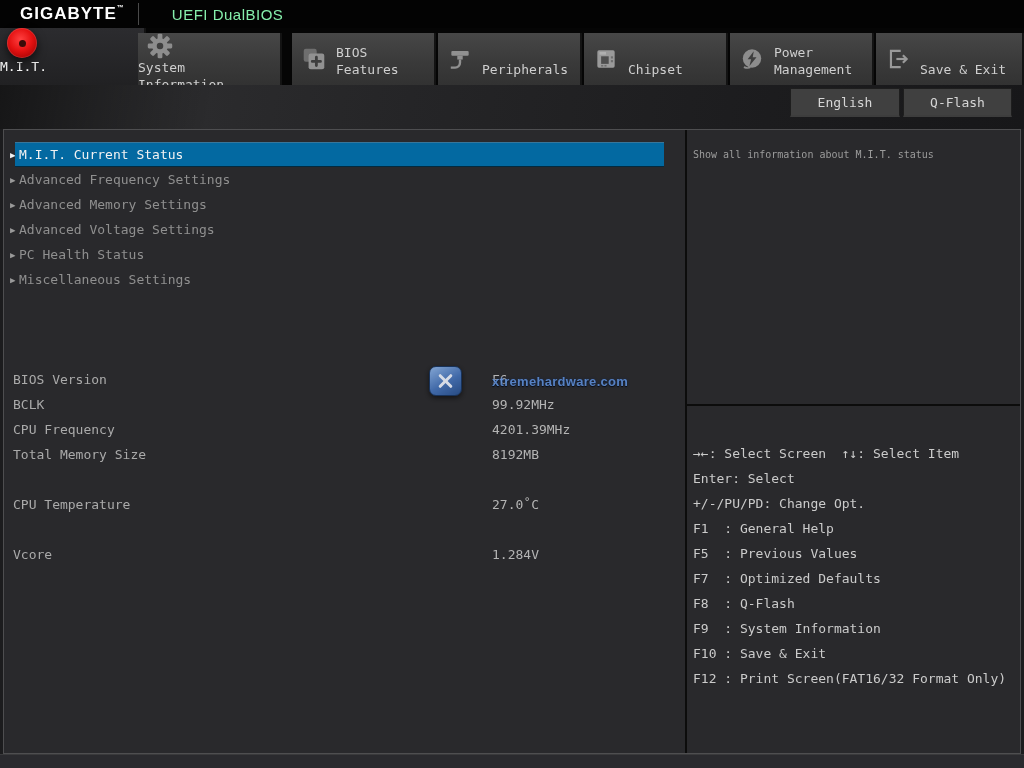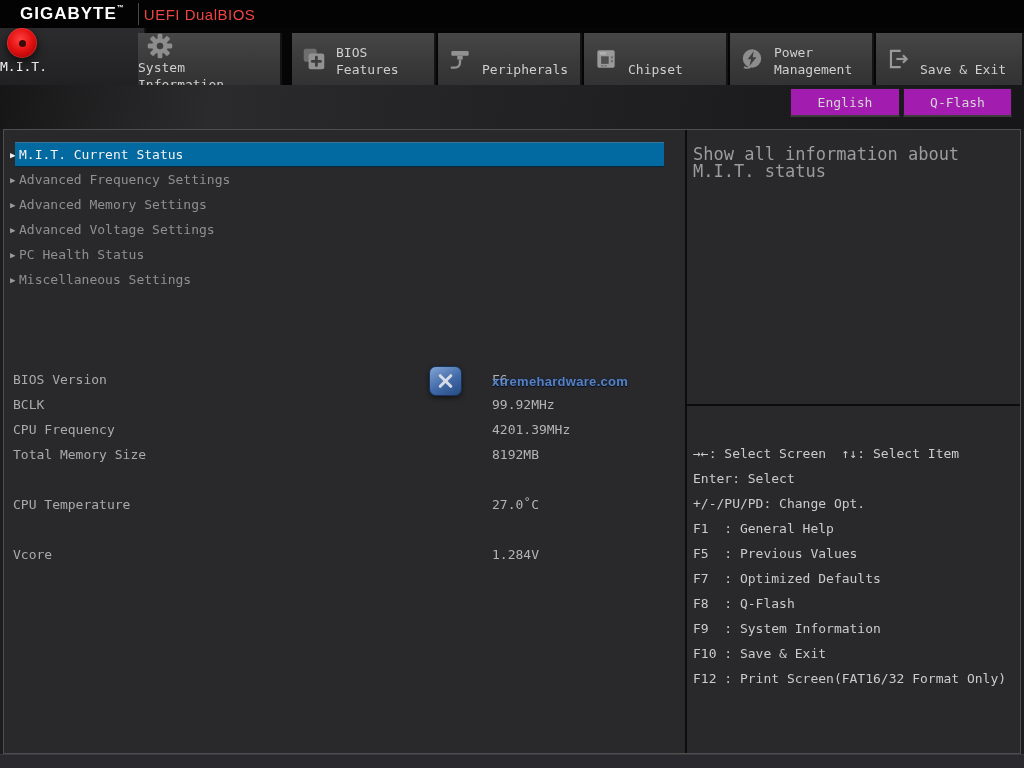--- a/index.html
+++ b/index.html
@@ -7,22 +7,22 @@
     font-family:"DejaVu Sans Mono", monospace; }
   #screen { position:relative; width:1024px; height:768px; }
 
   
   #topbar { position:absolute; left:0; top:0; width:1024px; height:28px;
     background:#030303; display:flex; align-items:center; }
   .brand { margin-left:20px; font-family:"Liberation Sans", sans-serif;
     font-weight:bold; font-size:17px; color:#ffffff; letter-spacing:1px; }
   .brand sup { font-size:7px; vertical-align:top; }
   .topbar-divider { width:1px; height:22px; background:#4a4a4a; margin-left:13px; }
-  .uefi-title { margin-left:5px; font-family:"Liberation Sans", sans-serif;
-    font-size:15px; color:#ef4444; letter-spacing:0.5px; }
+  .uefi-title { margin-left:33px; font-family:"Liberation Sans", sans-serif;
+    font-size:15px; color:#86efac; letter-spacing:0.5px; }
 
   
   #tabbar { position:absolute; left:0; top:28px; width:1024px; height:57px; background:#050505; }
   .tab { position:absolute; bottom:0; height:52px; width:144px;
     background:linear-gradient(#474747,#3a3a3a 55%,#323232);
     border-right:2px solid #131313; display:flex; cursor:default; }
   .tab--active { height:57px; background:linear-gradient(#2c2c2f,#212123); border-right:2px solid #131313;flex-direction:column; }
   .tab-icon-wrap { width:44px; display:flex; align-items:center; justify-content:center; }
   .tab-label { width:94px; display:flex; align-items:flex-end; padding-bottom:7px;
     font-size:13px; line-height:17px; color:#cfcfcf; }
@@ -33,21 +33,21 @@
   .mit-disc::after { content:""; position:absolute; left:11.5px; top:11.5px;
     width:7px; height:7px; border-radius:50%; background:#3a0b08; }
 
   
   #swoosh { position:absolute; left:0; top:85px; width:1024px; height:44px;
     background:linear-gradient(100deg,#313133 0%,#252527 40%,#1c1c1e 75%,#171719 100%); }
   #swoosh::before { content:""; position:absolute; left:0; top:0; width:300px; height:44px;
     background:linear-gradient(100deg, rgba(0,0,0,0.55), rgba(0,0,0,0) 70%); }
 
   
-  .hotbtn { position:absolute; top:88px; height:29px; background:#a21caf;
+  .hotbtn { position:absolute; top:88px; height:29px; background:#404040;
     border:1px solid #1e1e1e; border-bottom:2px solid #3d3d3d;
     color:#d6d6d6; font-family:"DejaVu Sans Mono", monospace; font-size:13px;
     display:flex; align-items:center; justify-content:center; }
   #btn-english { left:790px; width:110px; }
   #btn-qflash  { left:903px; width:109px; }
 
   
   #mainbox { position:absolute; left:3px; top:129px; width:1018px; height:625px;
     background:#29292c; border:1px solid #4e4e50; }
   #left-panel  { position:absolute; left:0; top:0; width:681px; height:100%; }
@@ -81,21 +81,21 @@
   .wm-x { position:relative; width:18px; height:16px; }
   .wm-x::before, .wm-x::after { content:""; position:absolute; left:7.5px; top:-1px;
     width:3px; height:18px; background:#eef4ff; border-radius:2px; }
   .wm-x::before { transform:rotate(45deg); }
   .wm-x::after  { transform:rotate(-45deg); }
   .wm-text { margin-left:4px; font-family:"Liberation Sans", sans-serif; font-weight:bold;
     font-size:13px; color:#5d8ed8; letter-spacing:0.3px;
     text-shadow:0 0 3px rgba(15,35,75,0.9), 0 1px 1px #000; }
 
   
-  #help-text { padding:16px 6px 0 6px; font-size:17px; line-height:17px; color:#9c9c9c; }
+  #help-text { padding:16px 6px 0 6px; font-size:10px; line-height:17px; color:#9c9c9c; }
   #legend-divider { position:absolute; left:0; top:274px; right:0; height:2px; background:#0c0c0c; }
   #legend { position:absolute; left:6px; top:311px; right:2px; }
   .legend-line { height:25px; line-height:25px; font-size:13px; color:#cbcbcb; white-space:pre; }
 
   
   #bottombar { position:absolute; left:0; top:754px; width:1024px; height:14px;
     background:#2a2a2e; border-top:1px solid #3a3a3c; }
 
   svg { display:block; }
 </style>

